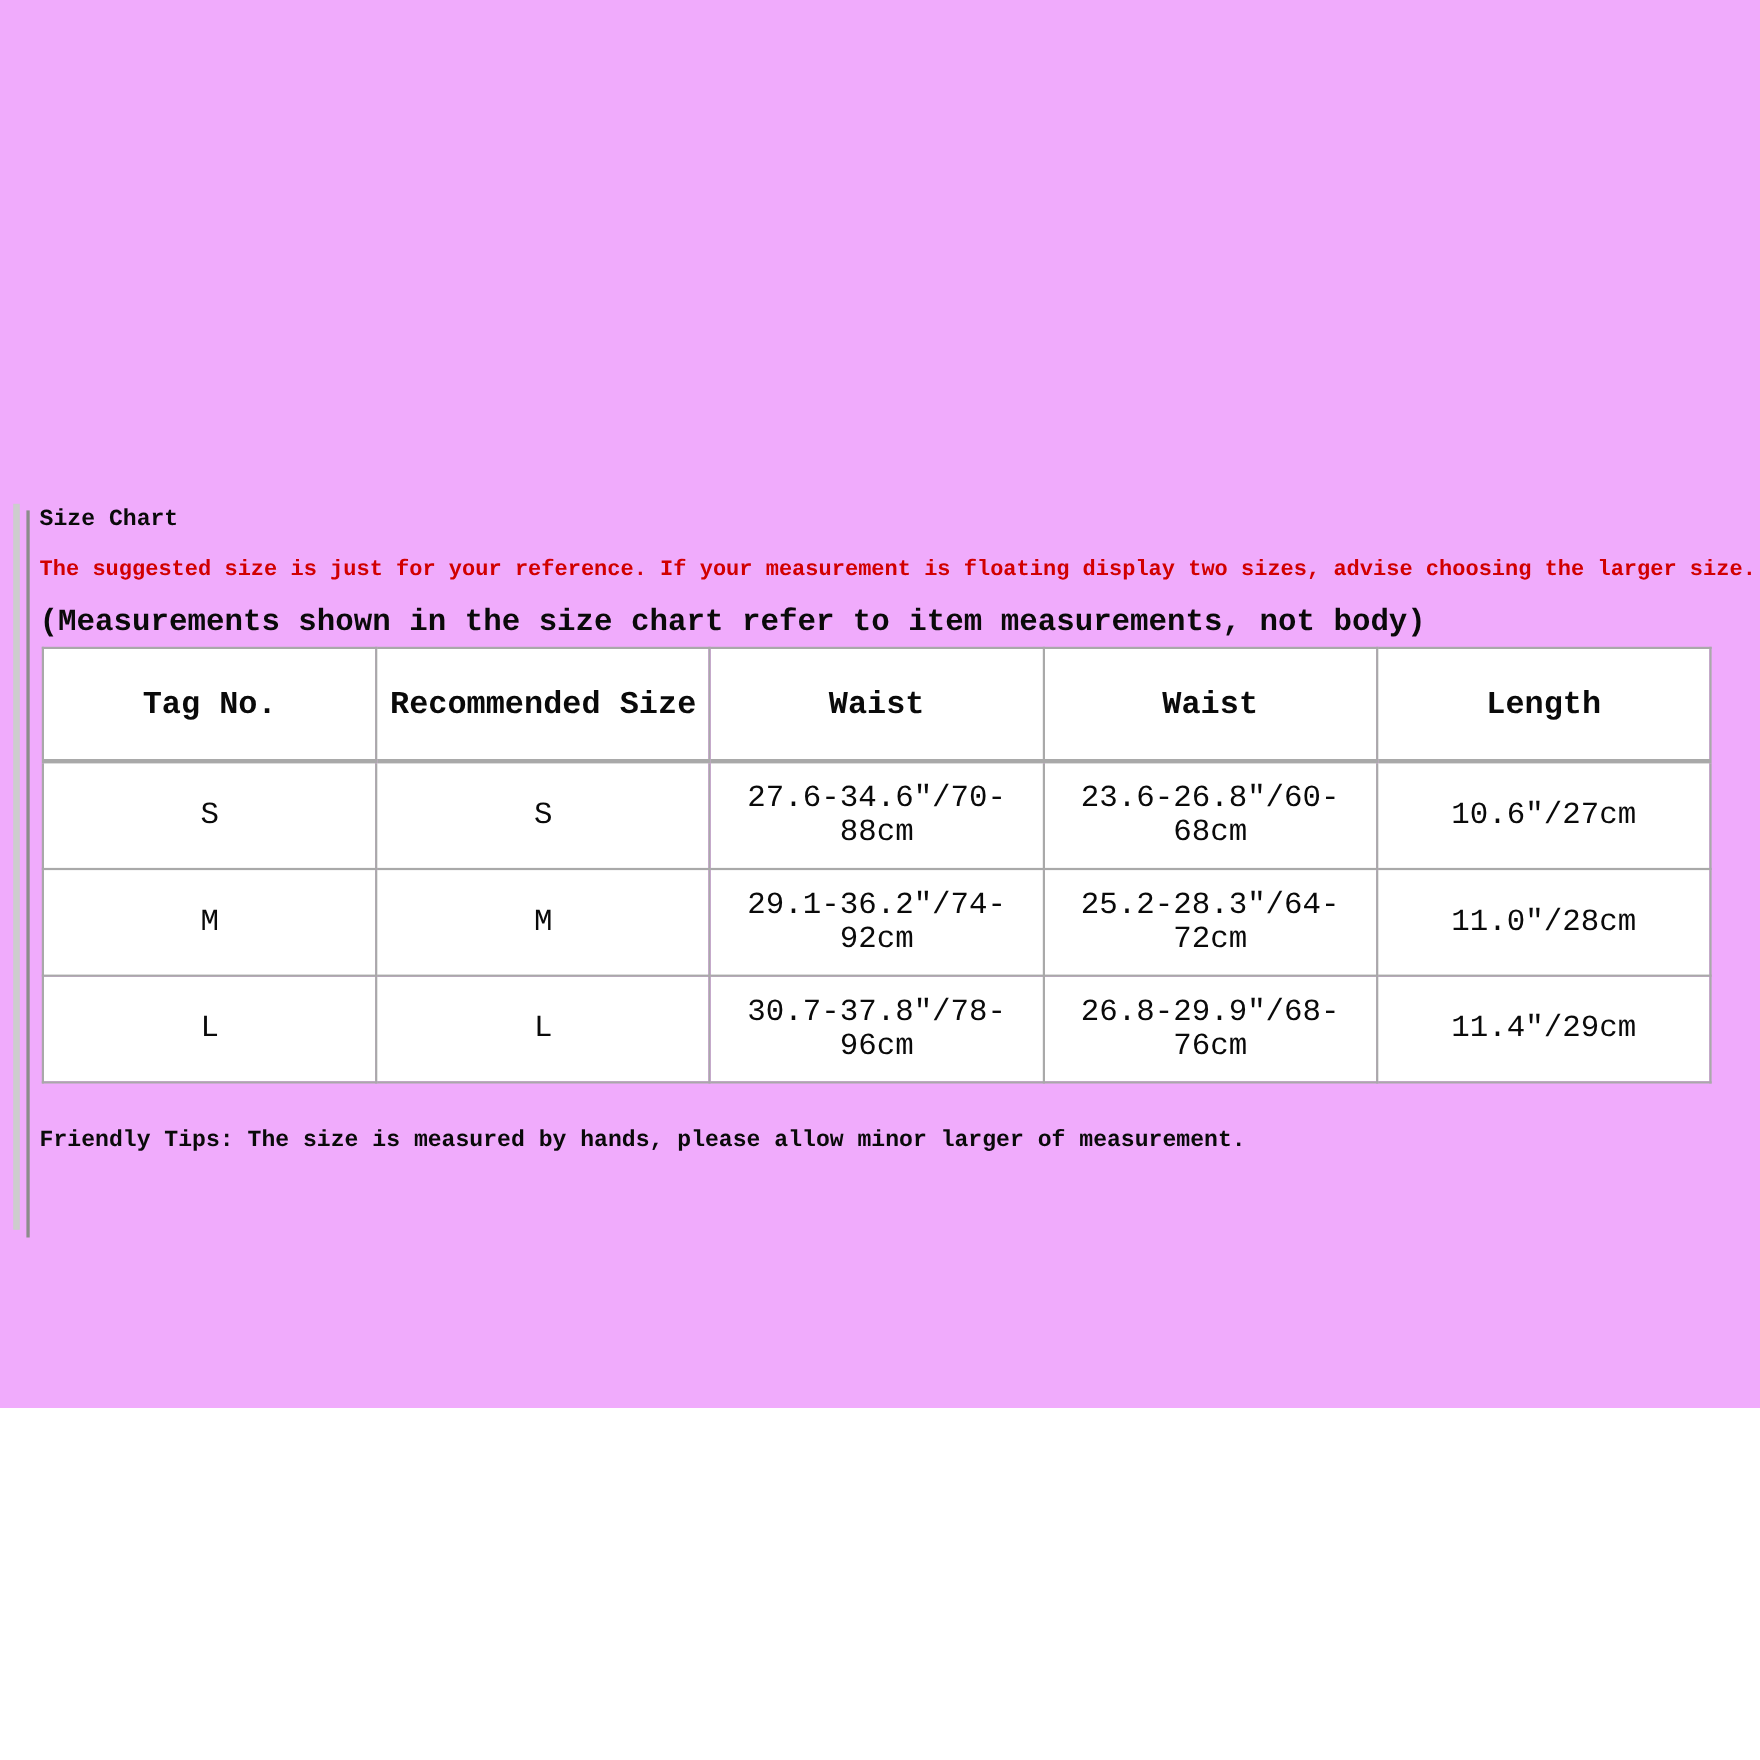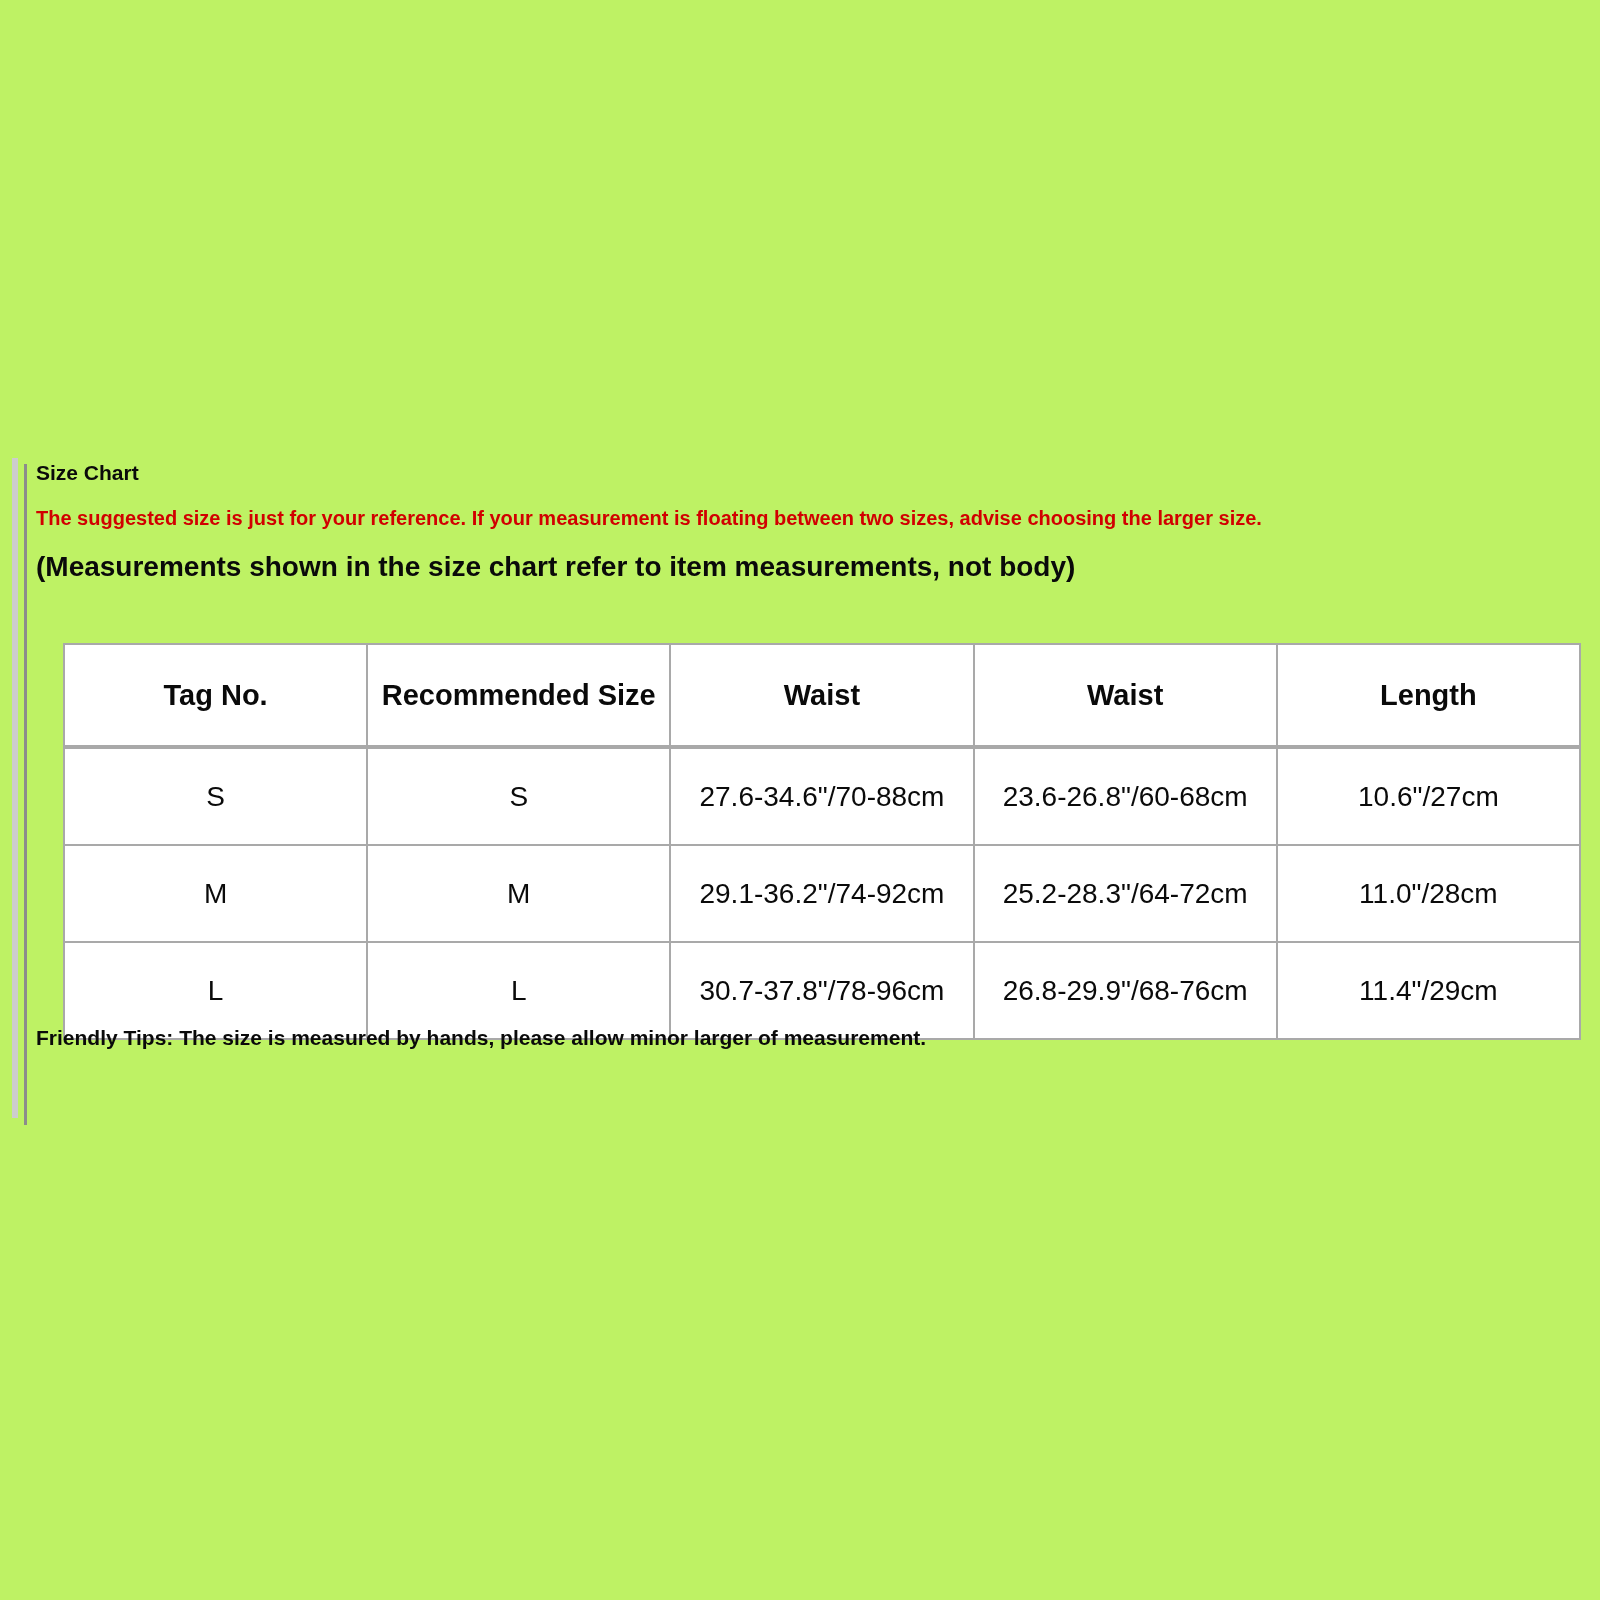--- a/index.html
+++ b/index.html
@@ -5,23 +5,24 @@
   html, body {
     margin: 0;
     padding: 0;
     background: #ffffff;
     font-family: "Liberation Sans", sans-serif;
     color: #0a0a0a;
   }
   .stage {
     position: relative;
     width: 1600px;
-    height: 1600px;
-    background: #bef264;
+    height: 1280px;
+    background: #f0abfc;
     overflow: hidden;
+    font-family: Liberation Mono, monospace;
   }
   .bar-light {
     position: absolute;
     left: 12px;
     top: 458px;
     width: 6px;
     height: 660px;
     background: #cdcdcd;
   }
   .bar-dark {
@@ -53,26 +54,25 @@
     position: absolute;
     left: 36px;
     top: 551px;
     font-size: 28px;
     font-weight: bold;
     white-space: nowrap;
   }
   table.size-table {
     position: absolute;
     left: 38px;
-    top: 643px;
+    top: 588px;
     width: 1518px;
     border-collapse: collapse;
     table-layout: fixed;
     text-align: center;
-    margin-left: 25px;
   }
   .size-table th, .size-table td {
     border: 2px solid #a9a9a9;
     vertical-align: middle;
     padding: 0;
     background: #ffffff;
     overflow: hidden;
   }
   .size-table th {
     height: 100px;
@@ -98,21 +98,21 @@
 </head>
 <body>
 
 <div class="stage">
 
   <div class="bar-light"></div>
   <div class="bar-dark"></div>
 
   <div class="title">Size Chart</div>
 
-  <div class="red-note">The suggested size is just for your reference. If your measurement is floating between two sizes, advise choosing the larger size.</div>
+  <div class="red-note">The suggested size is just for your reference. If your measurement is floating display two sizes, advise choosing the larger size.</div>
 
   <div class="black-note">(Measurements shown in the size chart refer to item measurements, not body)</div>
 
   <table class="size-table">
     <thead>
       <tr>
         <th>Tag No.</th>
         <th>Recommended Size</th>
         <th>Waist</th>
         <th>Waist</th>

